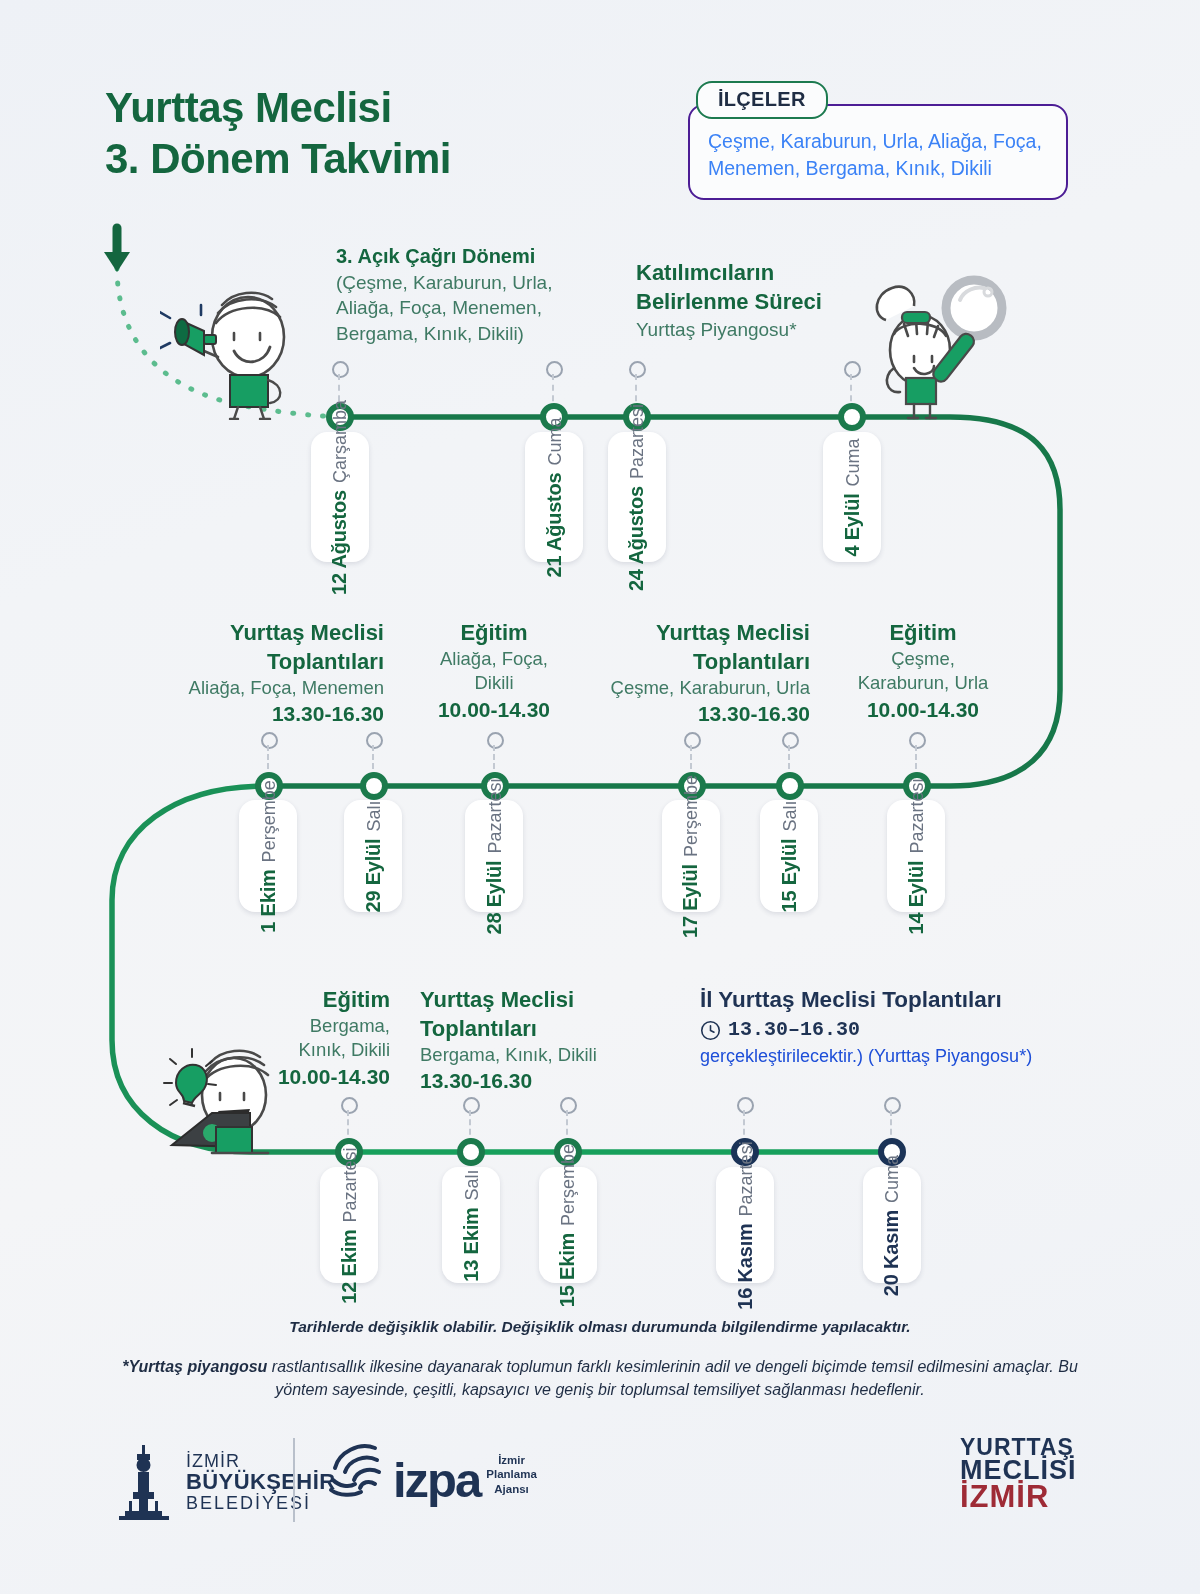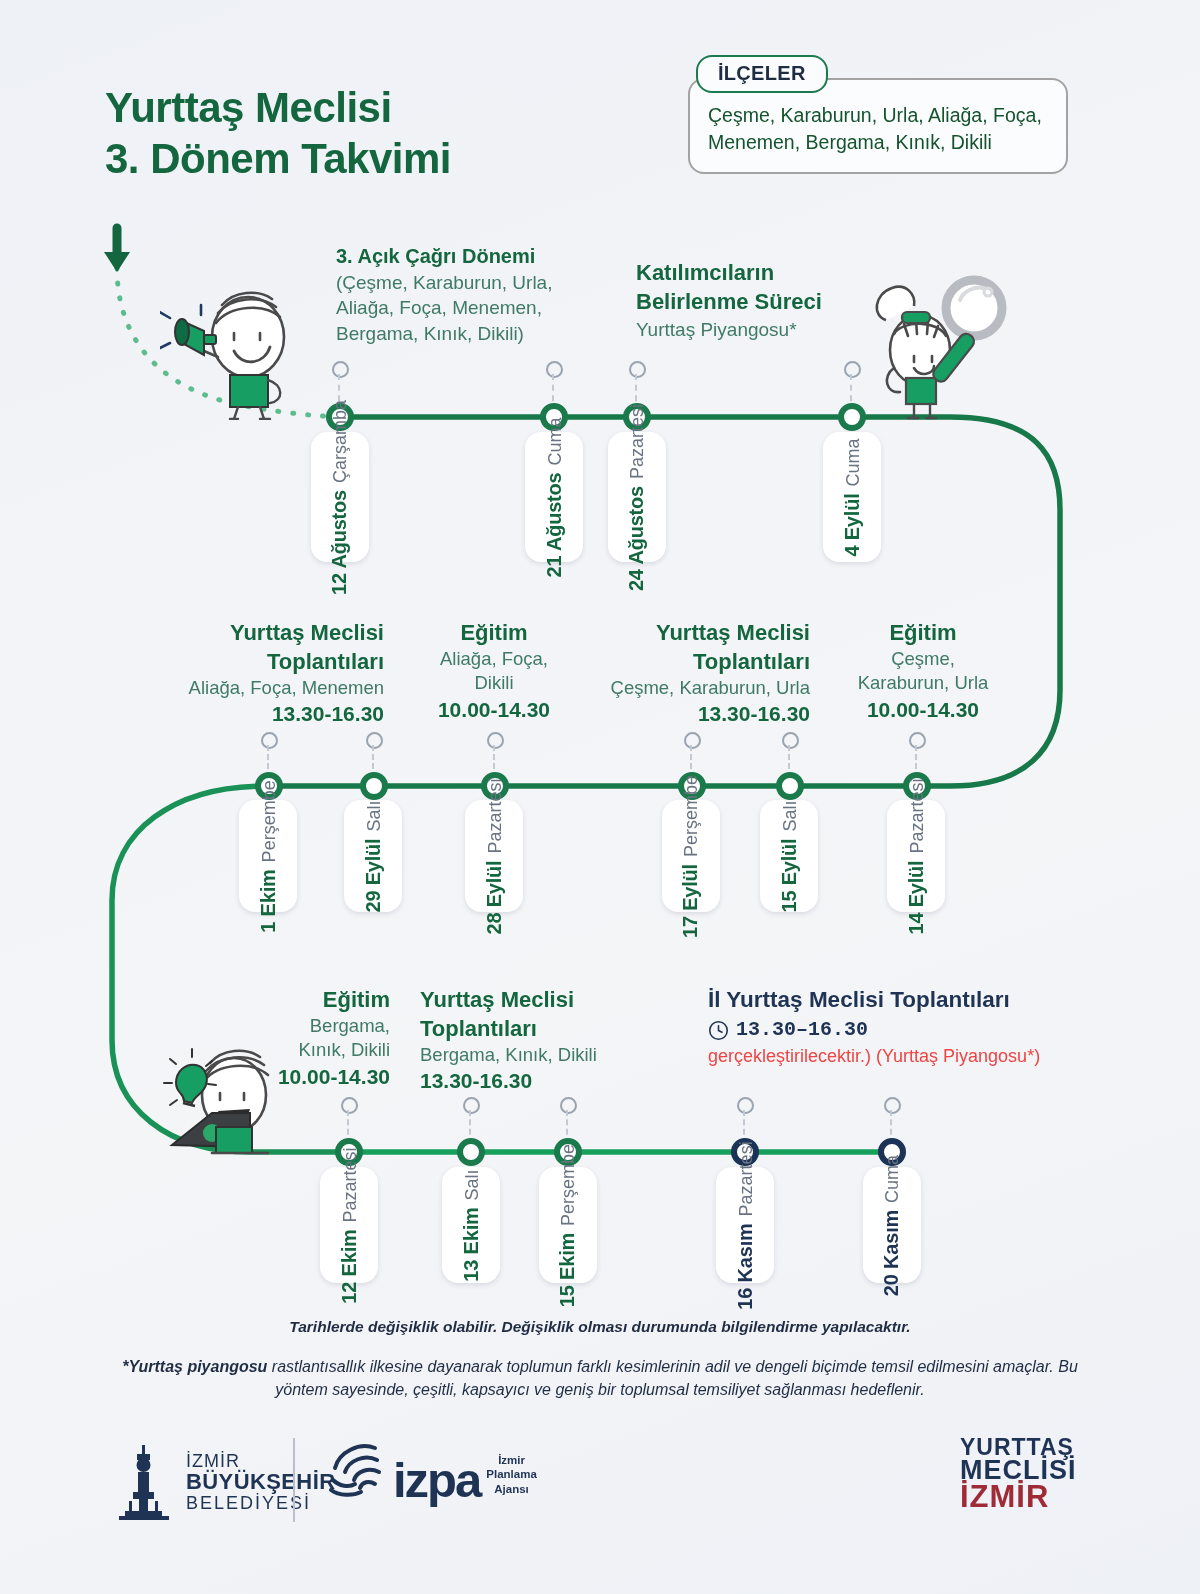--- a/index.html
+++ b/index.html
@@ -19,26 +19,26 @@
     letter-spacing:-0.5px;
   }
   .title .l2{display:block;}
 
   
   .ilceler-wrap{left:688px;top:55px;width:380px;}
   .ilceler-tab{
     display:inline-block;border:2px solid #1c7a4f;border-radius:16px;
     background:#fbfcfd;padding:5px 20px 6px 20px;
     color:#1f2d44;font-weight:bold;font-size:20px;letter-spacing:0.3px;
-    position:relative;z-index:3;margin-left:8px;
+    position:relative;z-index:3;margin-left:8px;margin-top:26px;
   }
   .ilceler-body{
-    margin-top:-15px;border:2px solid #a3a3a3;border-radius:16px;
+    margin-top:-15px;border:2px solid #4c1d95;border-radius:16px;
     background:#fbfcfd;padding:22px 18px 16px 18px;
-    color:#14532d;font-size:19.5px;line-height:1.38;position:relative;z-index:2;
+    color:#3b82f6;font-size:19.5px;line-height:1.38;position:relative;z-index:2;
   }
 
   
   .hd{color:#14663f;}
   .hd .b{font-weight:bold;display:block;}
   .hd .n{color:#3f7a64;font-weight:normal;display:block;}
   .hd .t{color:#14663f;font-weight:bold;display:block;}
 
   
   .pill{
@@ -330,30 +330,30 @@
     <span class="t" style="font-size:21px;">10.00-14.30</span>
   </div>
 
   <div class="abs hd" style="left:420px;top:985px;width:220px;text-align:left;font-size:18.5px;line-height:1.32;">
     <span class="b" style="font-size:22px;">Yurttaş Meclisi</span>
     <span class="b" style="font-size:22px;">Toplantıları</span>
     <span class="n">Bergama, Kınık, Dikili</span>
     <span class="t" style="font-size:21px;">13.30-16.30</span>
   </div>
 
-  <div class="abs" style="left:700px;top:985px;width:380px;color:#1f3354;font-size:18px;line-height:1.34;margin-left:8px;">
+  <div class="abs" style="left:700px;top:985px;width:380px;color:#1f3354;font-size:18px;line-height:1.34;">
     <div style="font-size:22.5px;font-weight:bold;">İl Yurttaş Meclisi Toplantıları</div>
     <div style="display:flex;align-items:center;gap:7px;margin-top:2px;">
       <svg width="21" height="21" viewBox="0 0 24 24">
         <circle cx="12" cy="12" r="10" fill="none" stroke="#1f3354" stroke-width="1.8"></circle>
         <path d="M12 6.5 L12 12 L16 14" fill="none" stroke="#1f3354" stroke-width="1.8" stroke-linecap="round"></path>
       </svg>
       <span style="font-size:20px;font-weight:bold;font-family:Liberation Mono, monospace;">13.30–16.30</span>
     </div>
-    <div style="color:#ef4444;">gerçekleştirilecektir.) (Yurttaş Piyangosu*)</div>
+    <div style="color:#1d4ed8;">gerçekleştirilecektir.) (Yurttaş Piyangosu*)</div>
   </div>
 
   <div class="abs hollow" style="left:341px;top:1097px;width:13px;height:13px;"></div>
   <div class="abs dashline" style="left:347px;top:1110px;height:34px;"></div>
   <div class="abs hollow" style="left:463px;top:1097px;width:13px;height:13px;"></div>
   <div class="abs dashline" style="left:469px;top:1110px;height:34px;"></div>
   <div class="abs hollow" style="left:560px;top:1097px;width:13px;height:13px;"></div>
   <div class="abs dashline" style="left:566px;top:1110px;height:34px;"></div>
   <div class="abs hollow" style="left:737px;top:1097px;width:13px;height:13px;"></div>
   <div class="abs dashline" style="left:743px;top:1110px;height:34px;"></div>

